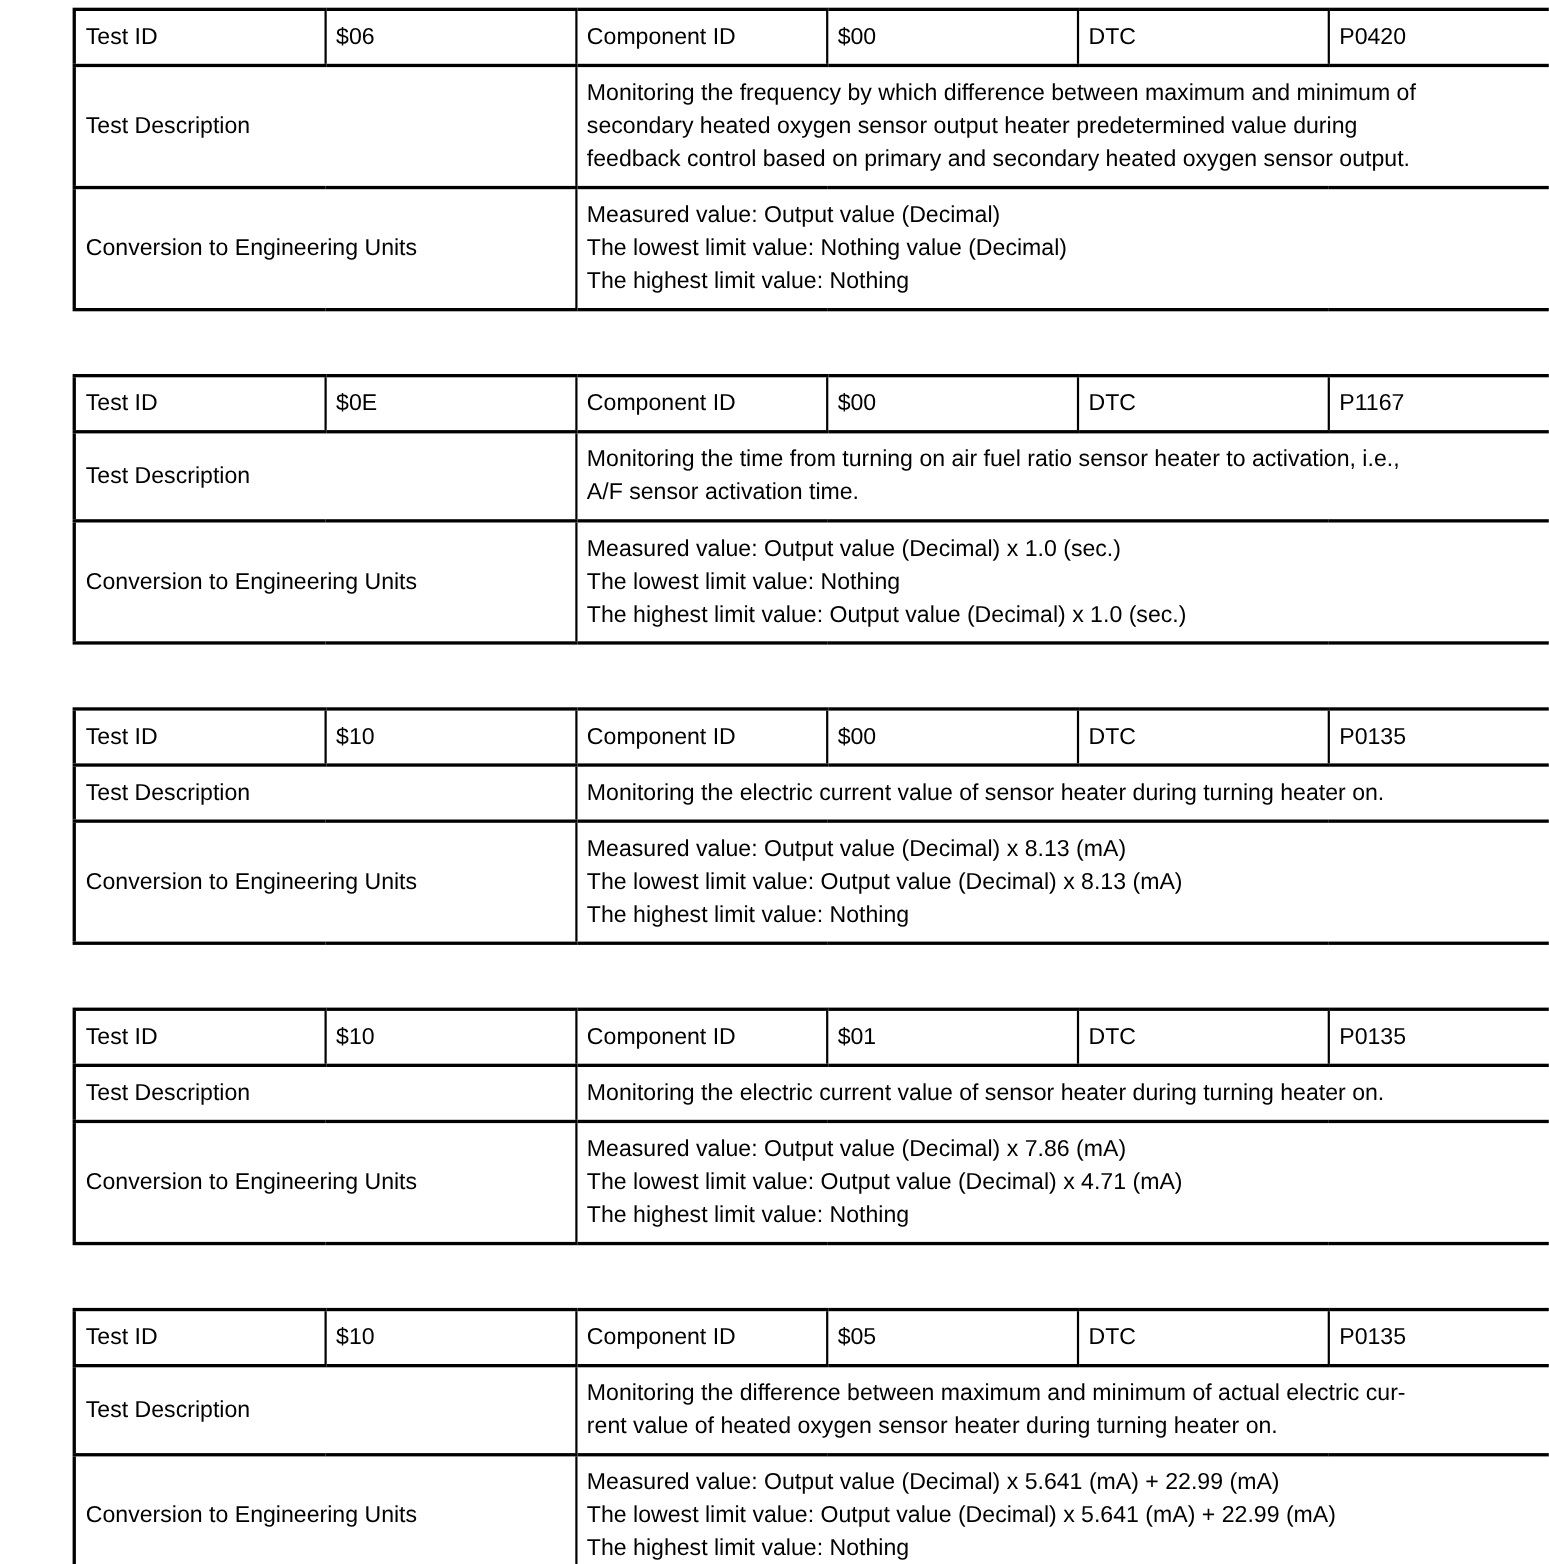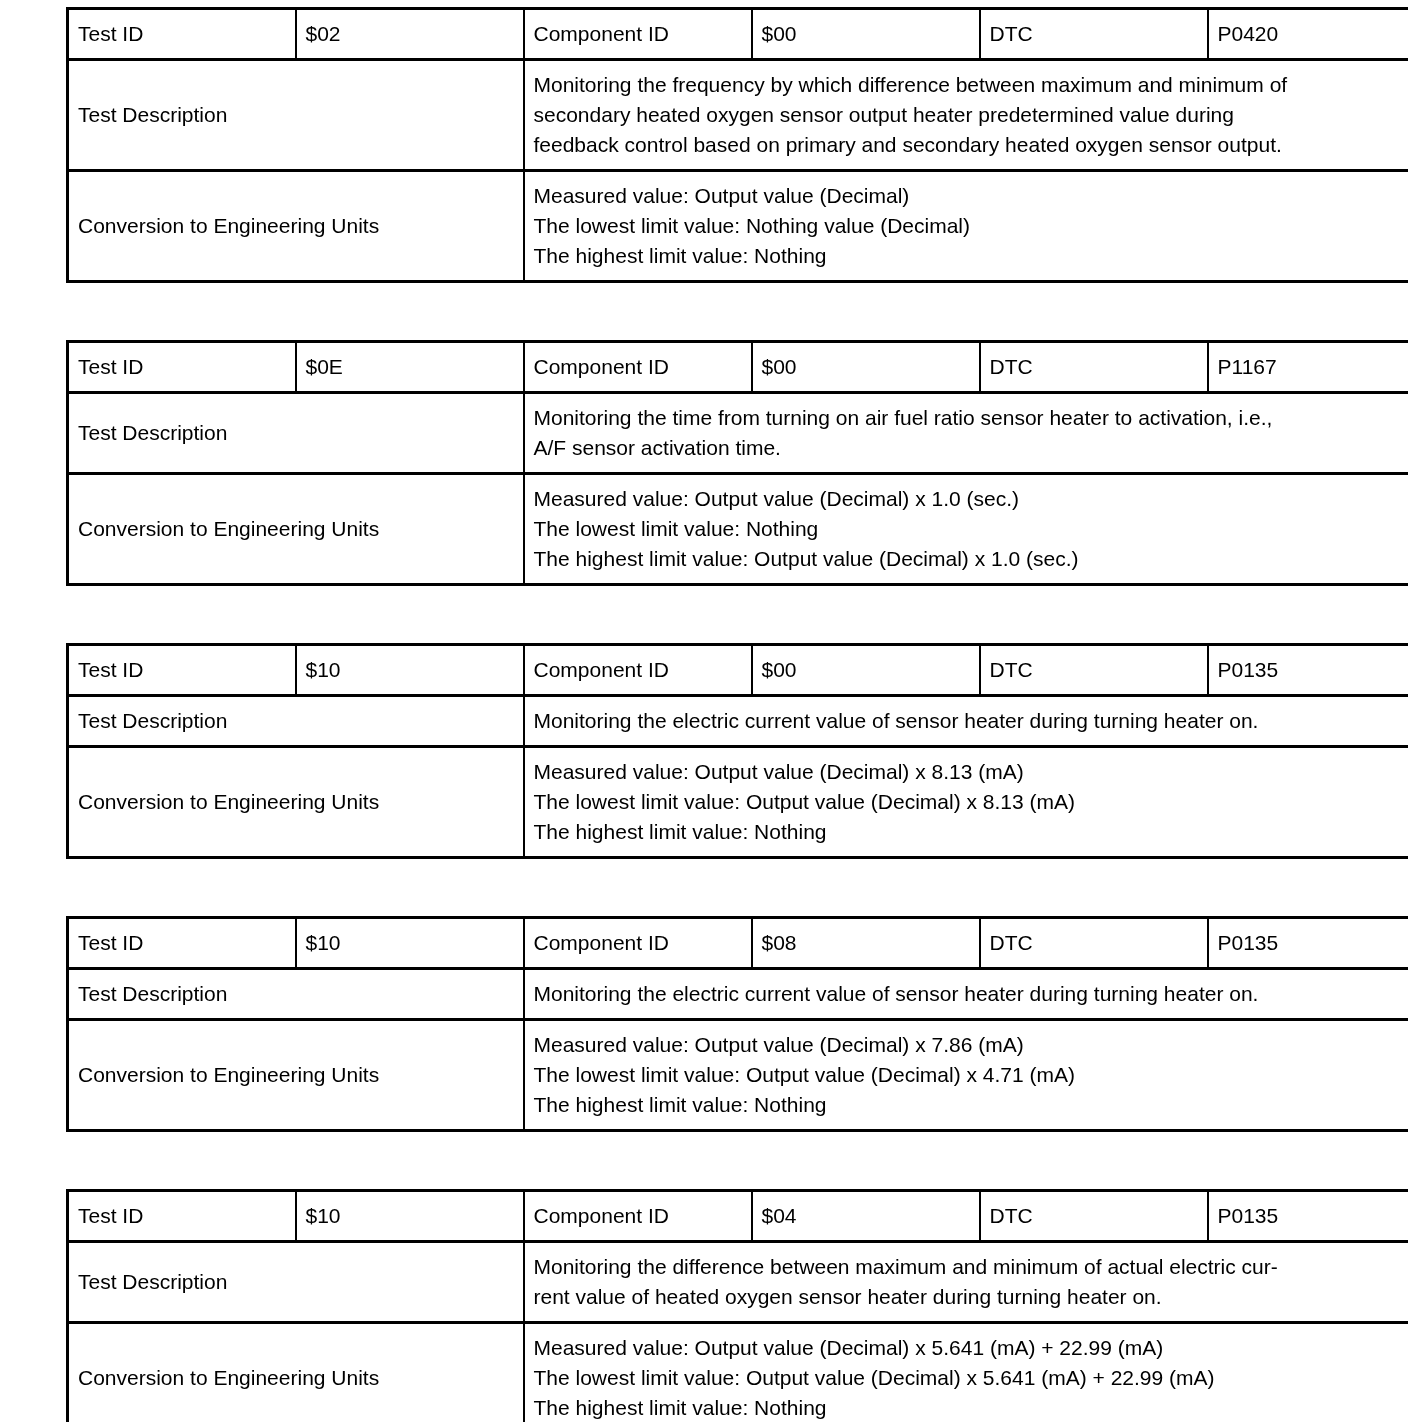--- a/index.html
+++ b/index.html
@@ -49,21 +49,21 @@
         <col class="c">
         <col class="c">
         <col class="c">
         <col class="c">
         <col class="c">
         <col class="c">
       </colgroup>
     <tbody>
         <tr>
       <td>Test ID</td>
-      <td>$02</td>
+      <td>$06</td>
       <td>Component ID</td>
       <td>$00</td>
       <td>DTC</td>
       <td>P0420</td>
     </tr>
     <tr>
       <td colspan="2">Test Description</td>
       <td colspan="4" class="multiline">Monitoring the frequency by which difference between maximum and minimum of
 secondary heated oxygen sensor output heater predetermined value during
 feedback control based on primary and secondary heated oxygen sensor output.</td>
@@ -147,21 +147,21 @@
         <col class="c">
         <col class="c">
         <col class="c">
         <col class="c">
       </colgroup>
     <tbody>
         <tr>
       <td>Test ID</td>
       <td>$10</td>
       <td>Component ID</td>
-      <td>$08</td>
+      <td>$01</td>
       <td>DTC</td>
       <td>P0135</td>
     </tr>
     <tr>
       <td colspan="2">Test Description</td>
       <td colspan="4" class="multiline">Monitoring the electric current value of sensor heater during turning heater on.</td>
     </tr>
     <tr>
       <td colspan="2">Conversion to Engineering Units</td>
       <td colspan="4" class="multiline">Measured value: Output value (Decimal) x 7.86 (mA)
@@ -178,21 +178,21 @@
         <col class="c">
         <col class="c">
         <col class="c">
         <col class="c">
       </colgroup>
     <tbody>
         <tr>
       <td>Test ID</td>
       <td>$10</td>
       <td>Component ID</td>
-      <td>$04</td>
+      <td>$05</td>
       <td>DTC</td>
       <td>P0135</td>
     </tr>
     <tr>
       <td colspan="2">Test Description</td>
       <td colspan="4" class="multiline">Monitoring the difference between maximum and minimum of actual electric cur-
 rent value of heated oxygen sensor heater during turning heater on.</td>
     </tr>
     <tr>
       <td colspan="2">Conversion to Engineering Units</td>

